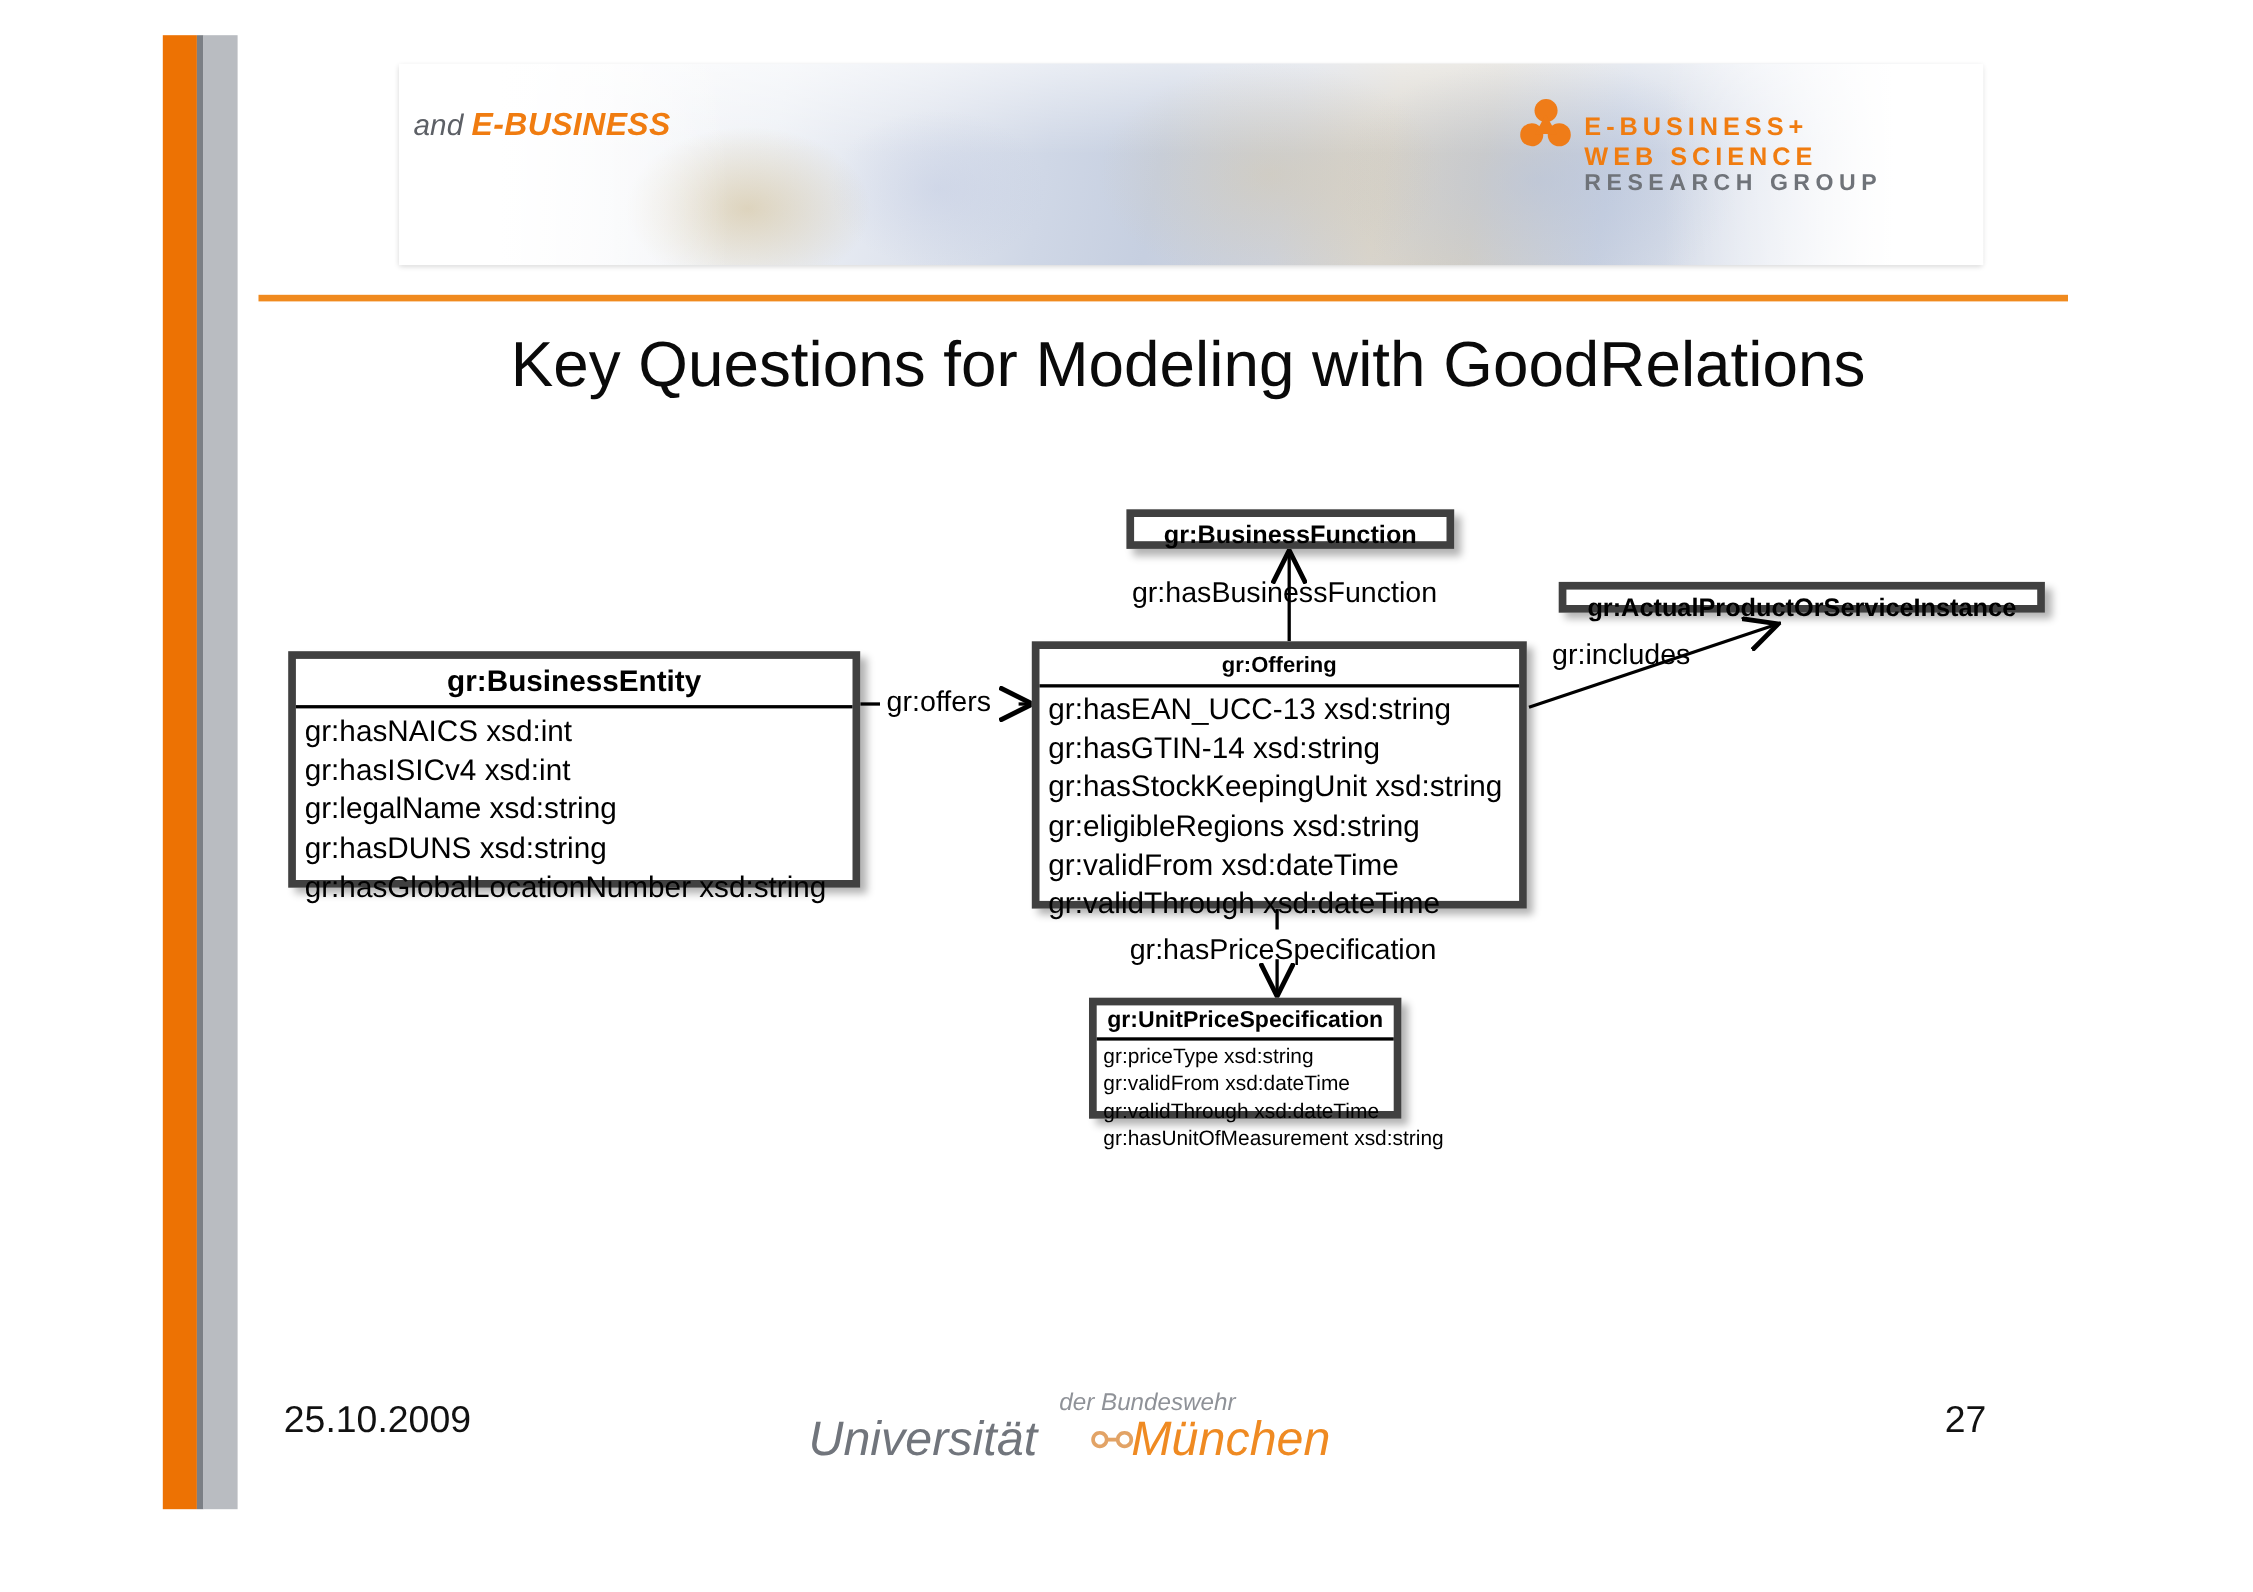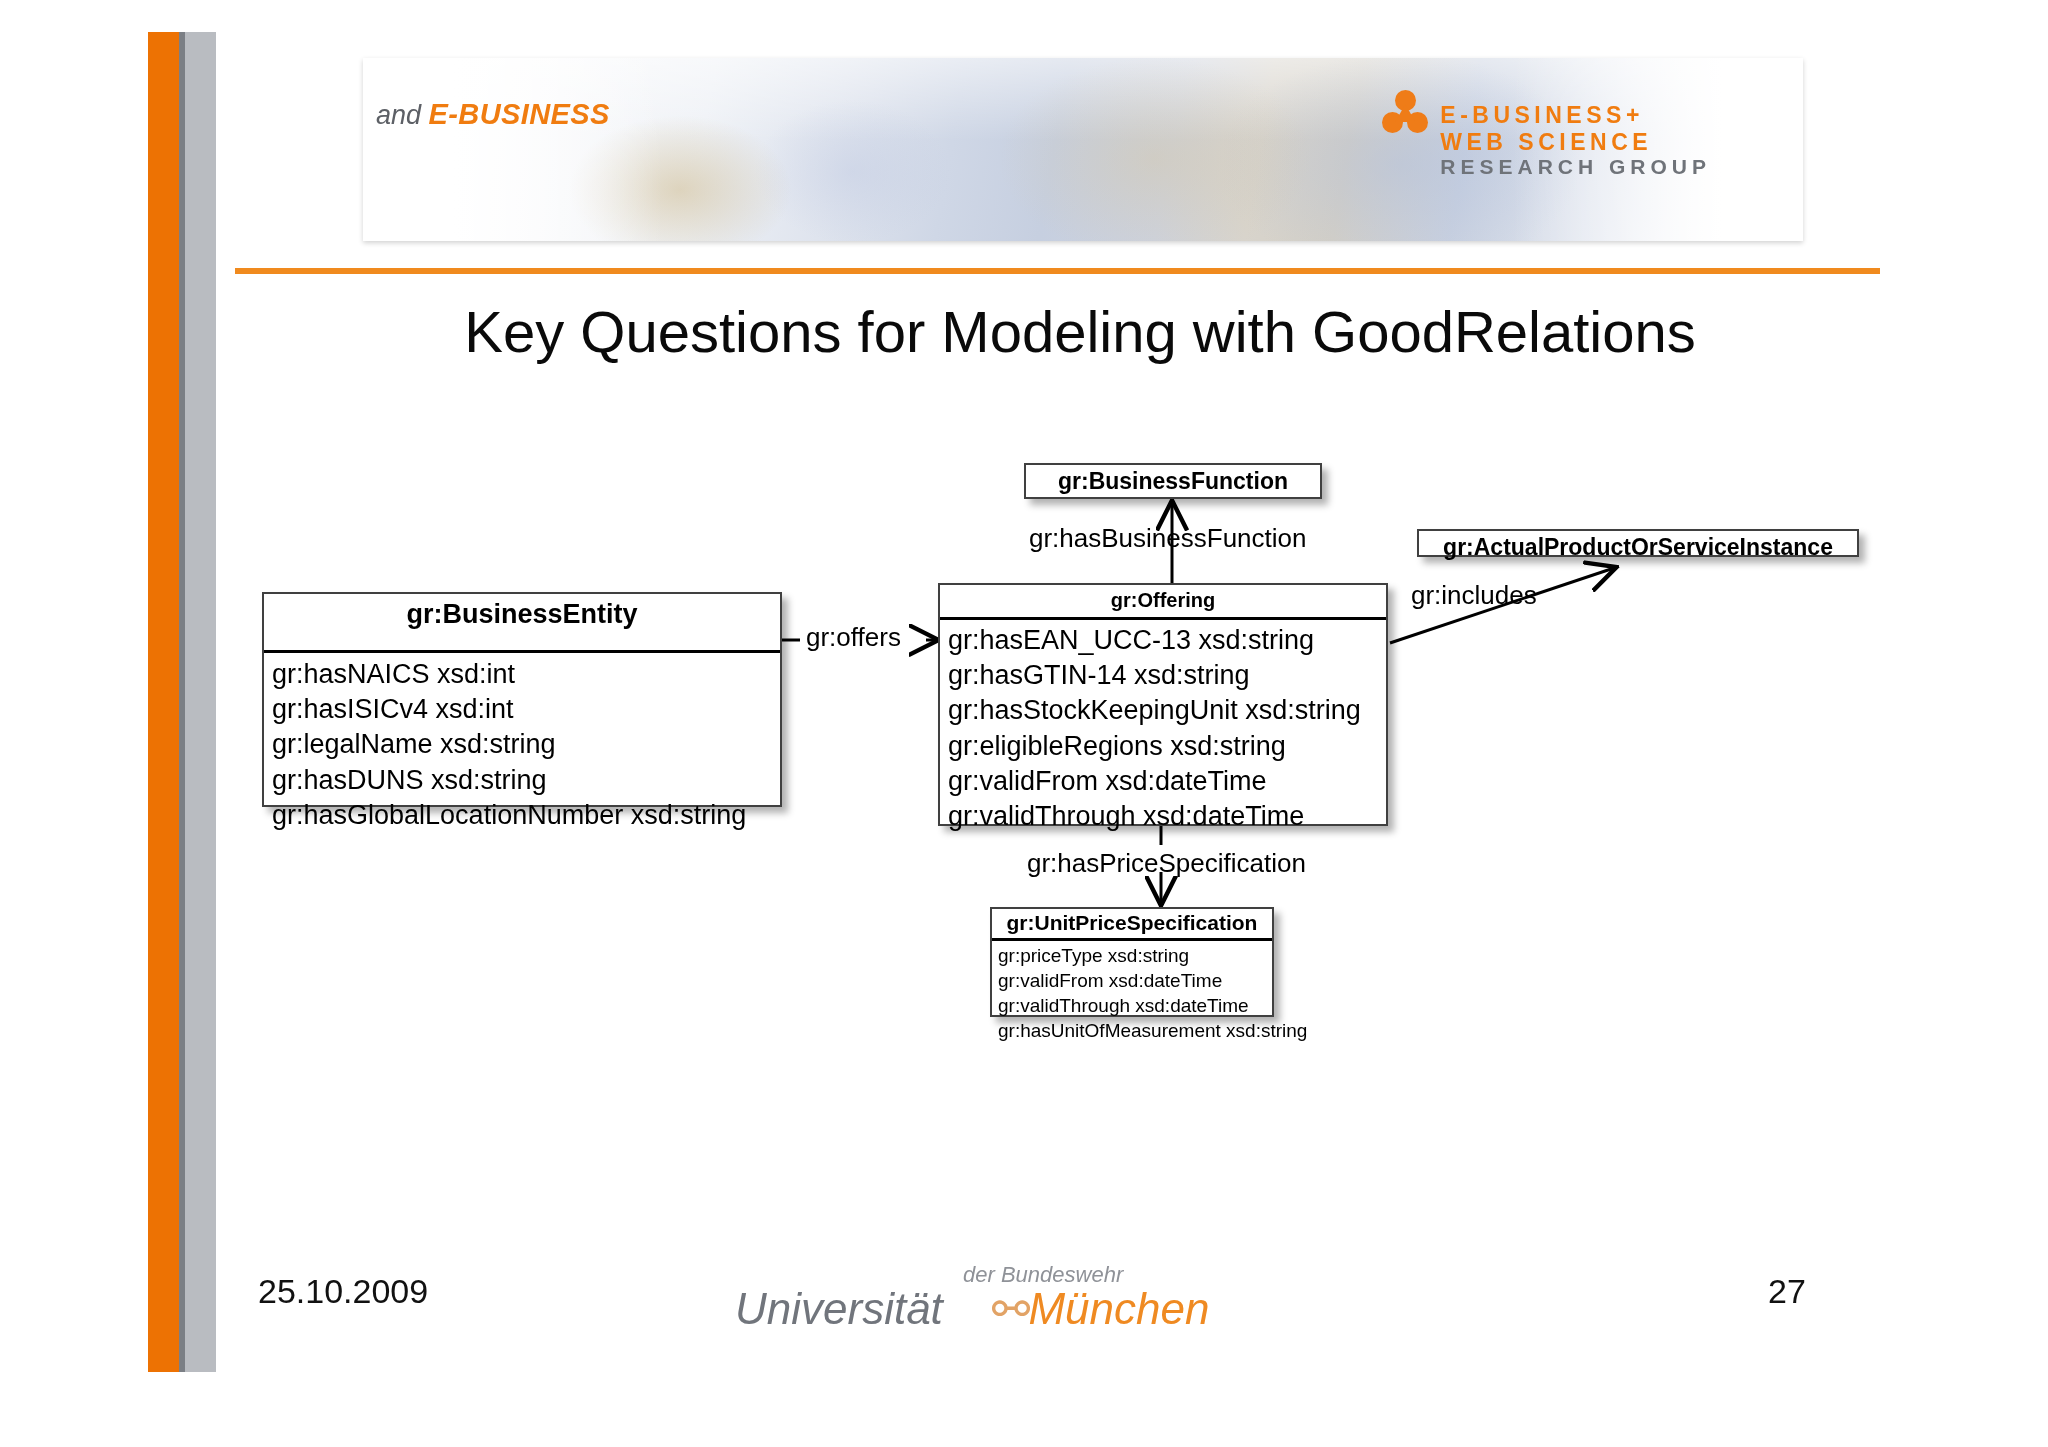--- a/index.html
+++ b/index.html
@@ -181,37 +181,37 @@
     color: #0a0a0a;
     white-space: nowrap;
   }
 
   
   .diagram { position: absolute; left: 0; top: 0; width: 2048px; height: 1447px; }
 
   .uml {
     position: absolute;
     background: #ffffff;
-    border: 2px solid #404040;
+    border: 7px solid #404040;
     box-shadow: 6px 6px 7px rgba(0,0,0,0.30);
     box-sizing: border-box;
   }
   .uml .hdr {
     font-weight: bold;
     text-align: center;
     border-bottom: 3px solid #000000;
     color: #000;
     white-space: nowrap;
   }
   .uml .attrs { color: #000; }
   .uml .attrs div { white-space: nowrap; }
 
   
   #box-business-entity { left: 262px; top: 592px; width: 520px; height: 215px; }
-  #box-business-entity .hdr { font-size: 27px; padding: 5px 0 20px; }
+  #box-business-entity .hdr { font-size: 27px; padding: 5px 0 6px; }
   #box-business-entity .attrs { font-size: 27px; padding: 4px 6px 0 8px; line-height: 1.305; }
 
   
   #box-offering { left: 938px; top: 583px; width: 450px; height: 243px; }
   #box-offering .hdr { font-size: 20px; padding: 4px 0 5px; }
   #box-offering .attrs { font-size: 27px; padding: 3px 6px 0 8px; line-height: 1.305; }
 
   
   #box-business-function { left: 1024px; top: 463px; width: 298px; height: 36px; }
   #box-business-function .hdr { font-size: 23px; border-bottom: none; padding: 4px 0 0; line-height: 1.12; }

